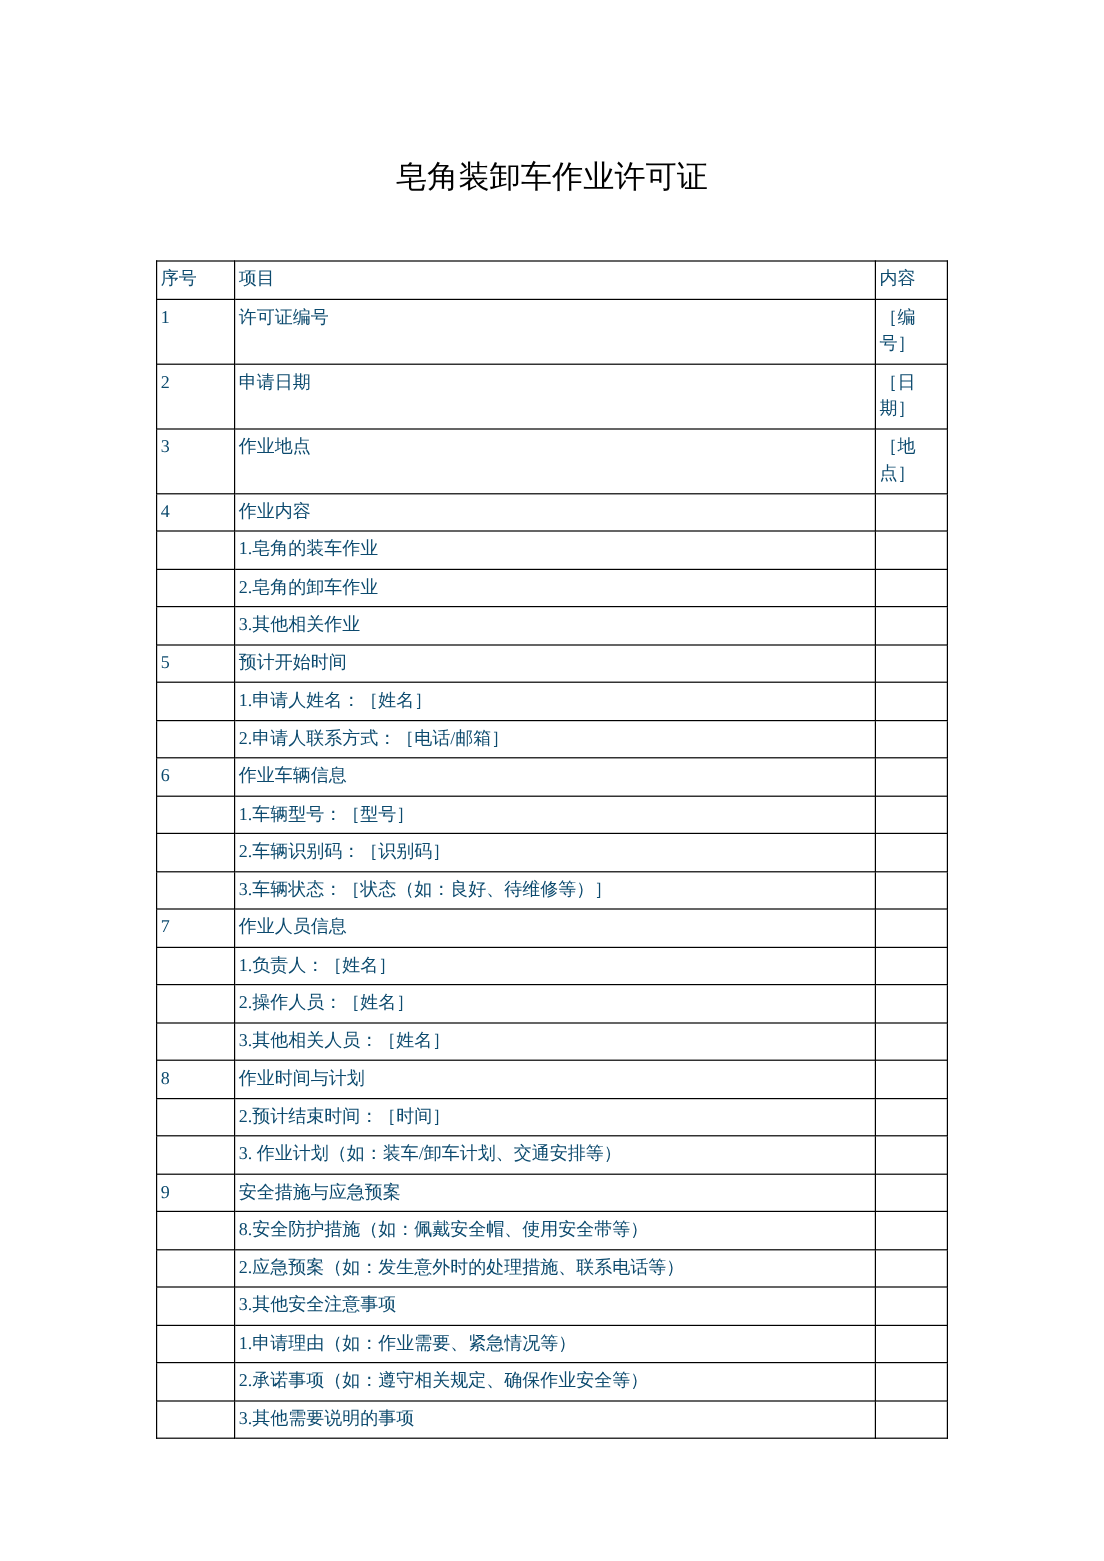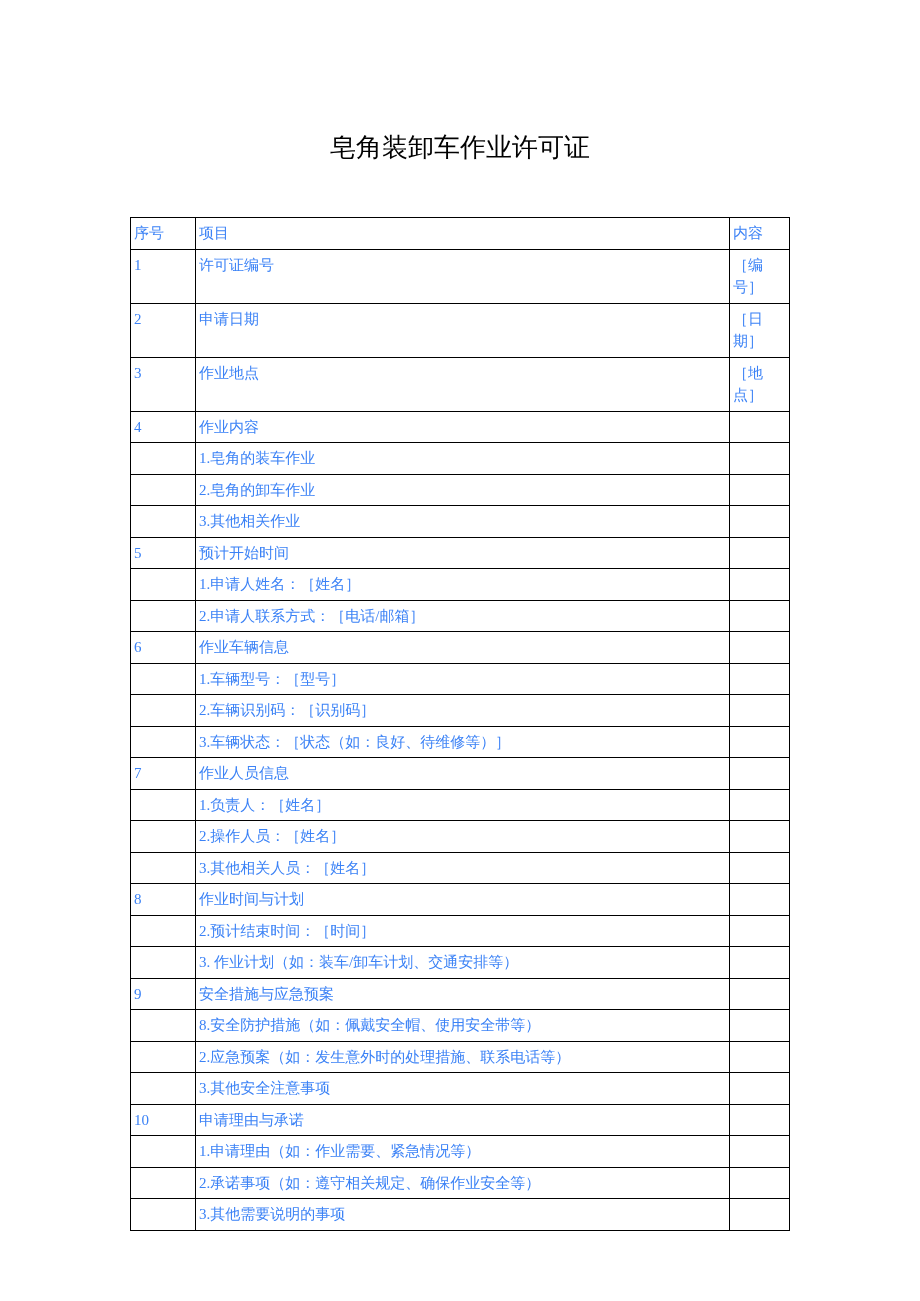--- a/index.html
+++ b/index.html
@@ -18,21 +18,21 @@
       text-align: center;
       font-size: 26px;
       font-weight: normal;
       margin-bottom: 52px;
       color: #000;
     }
     table {
       border-collapse: collapse;
       width: 100%;
       font-size: 15px;
-      color: #3b82f6;
+      color: #0c4a6e;
     }
     td {
       border: 1px solid #000;
       padding: 4px 3px;
       vertical-align: top;
       line-height: 1.5;
     }
     td.col-num {
       width: 65px;
     }
@@ -174,25 +174,20 @@
         <td class="col-num"></td>
         <td class="col-item">2.应急预案（如：发生意外时的处理措施、联系电话等）</td>
         <td class="col-content"></td>
       </tr>
       <tr>
         <td class="col-num"></td>
         <td class="col-item">3.其他安全注意事项</td>
         <td class="col-content"></td>
       </tr>
       <tr>
-        <td class="col-num">10</td>
-        <td class="col-item">申请理由与承诺</td>
-        <td class="col-content"></td>
-      </tr>
-      <tr>
         <td class="col-num"></td>
         <td class="col-item">1.申请理由（如：作业需要、紧急情况等）</td>
         <td class="col-content"></td>
       </tr>
       <tr>
         <td class="col-num"></td>
         <td class="col-item">2.承诺事项（如：遵守相关规定、确保作业安全等）</td>
         <td class="col-content"></td>
       </tr>
       <tr>

